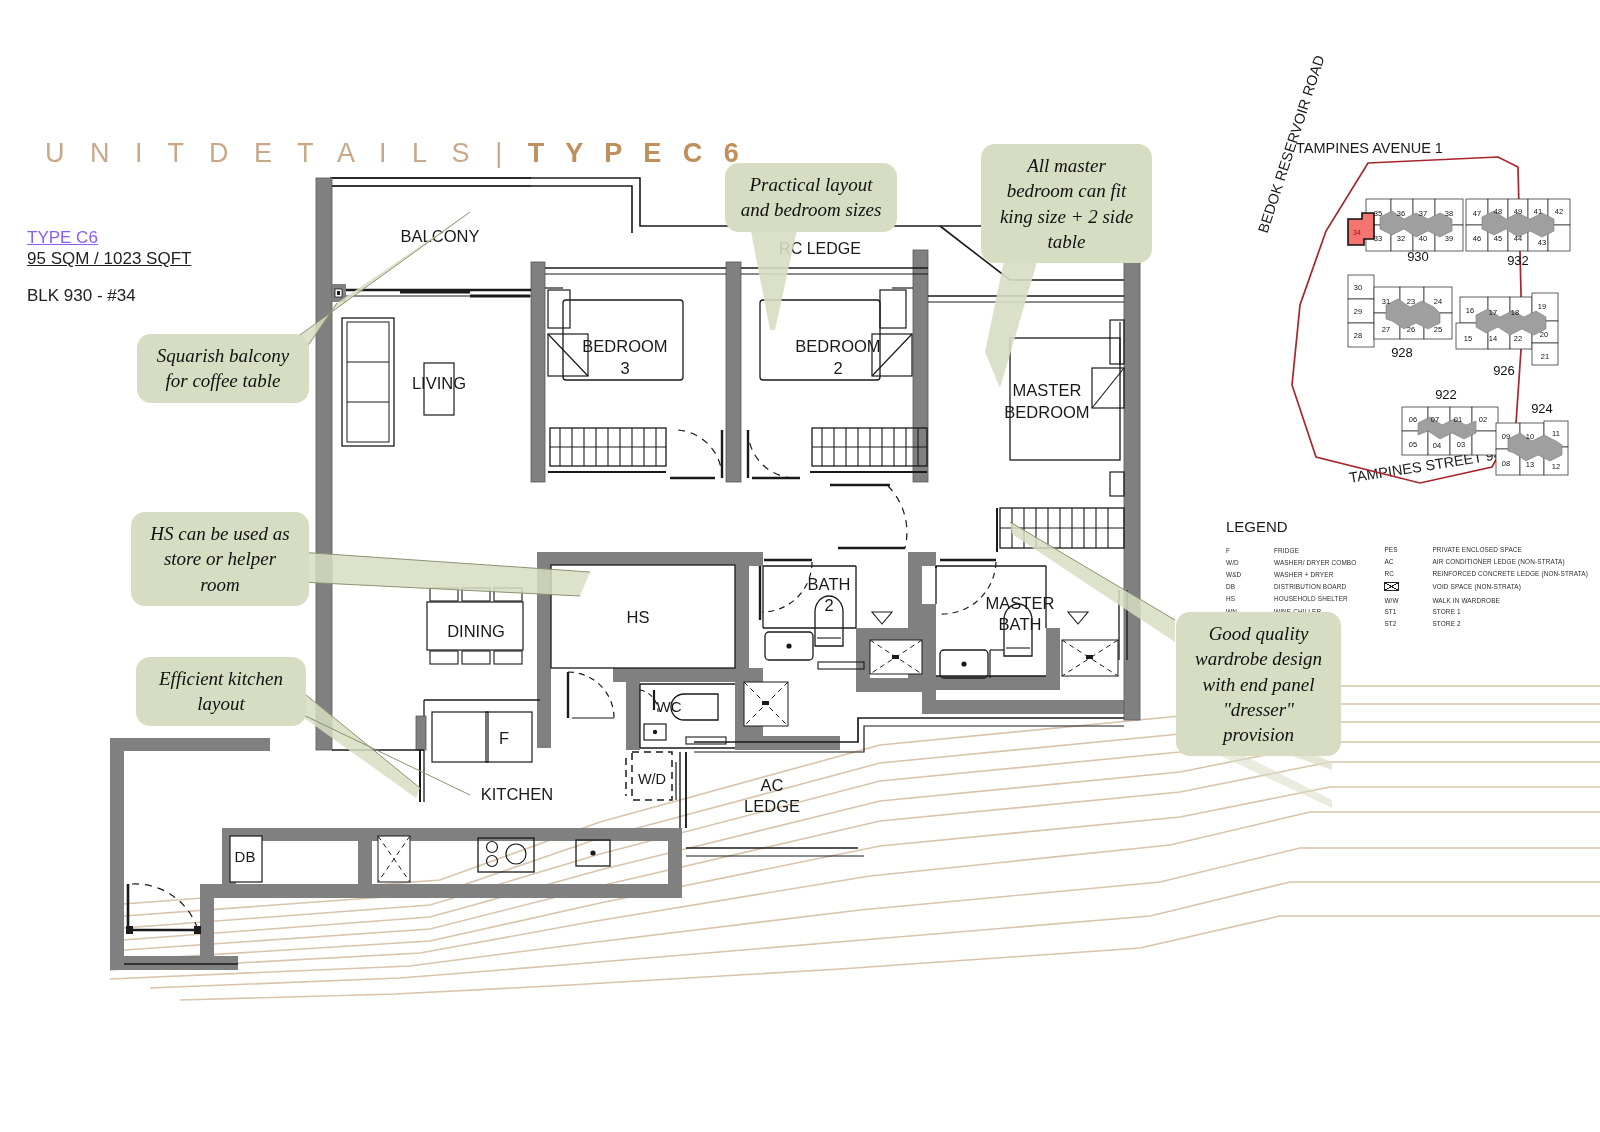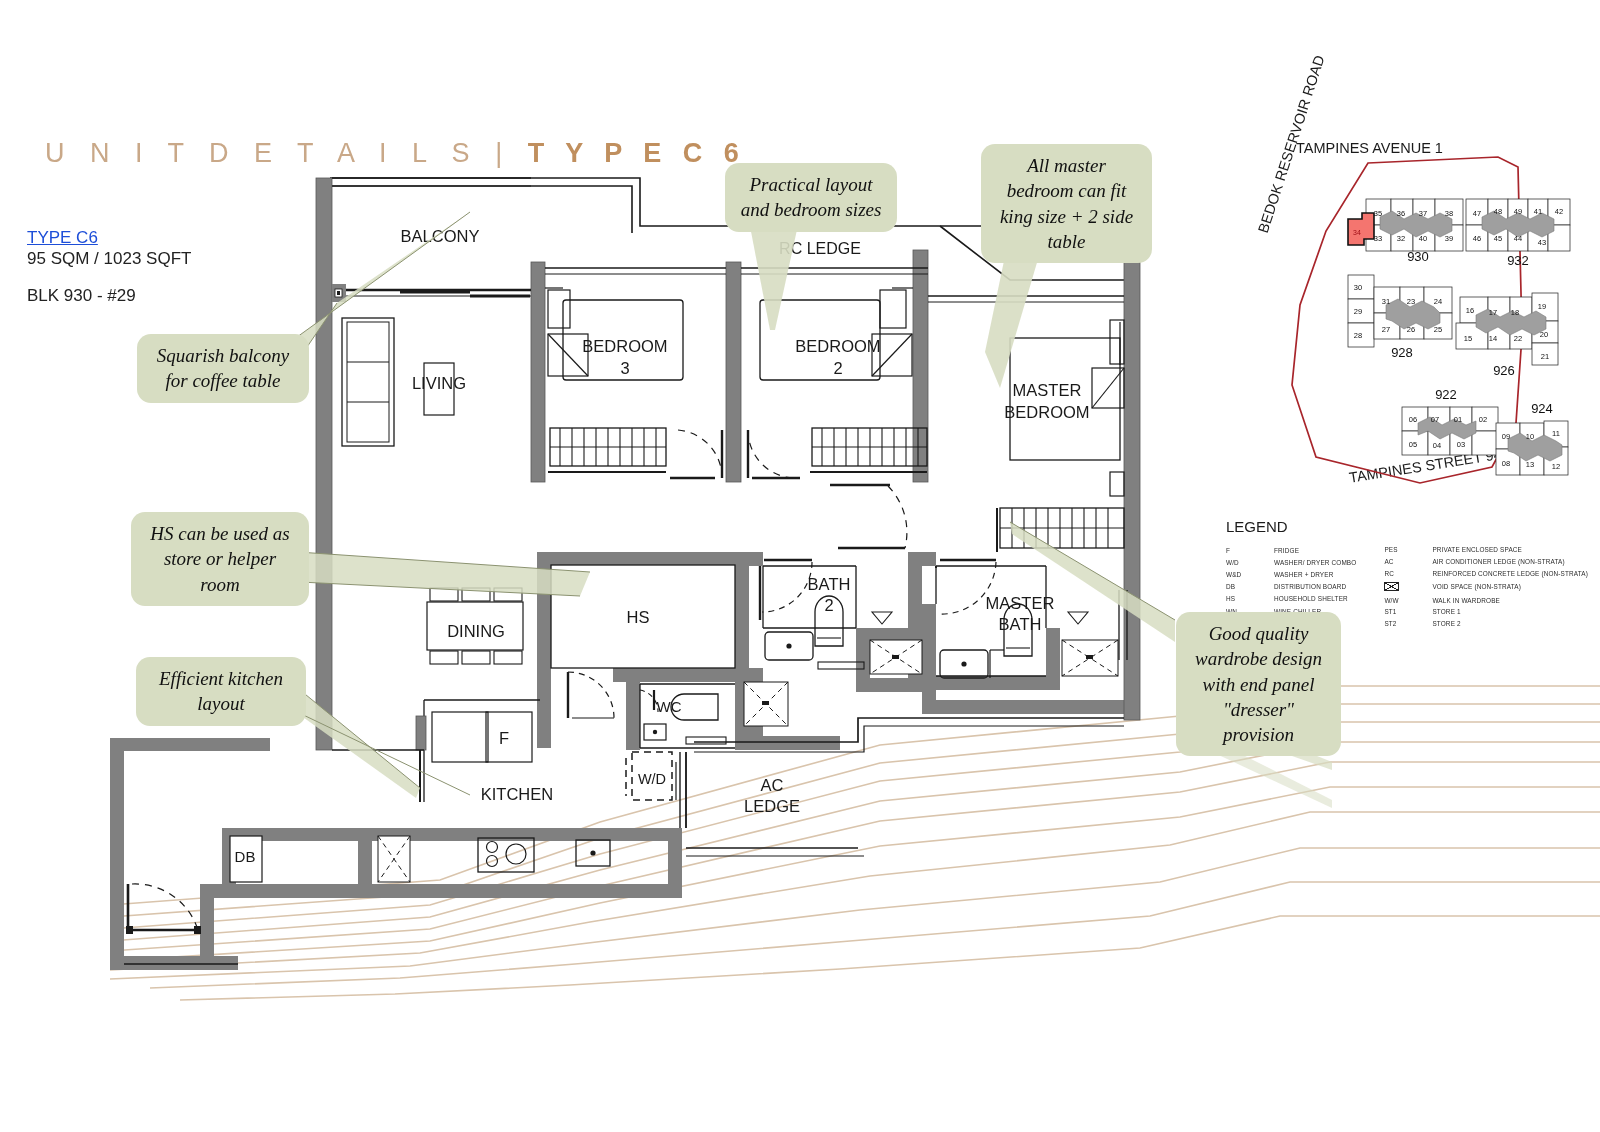--- a/index.html
+++ b/index.html
@@ -17,25 +17,25 @@
     position:absolute;left:45px;top:138px;
     font-size:27px;letter-spacing:9px;
     color:#c9a888;font-weight:300;white-space:nowrap;text-align:center;
   }
   .title .strong{color:#c08f5e;font-weight:bold;letter-spacing:7px;}
   .title .sep{color:#c9a888;font-weight:300;}
 
   
   .unit-type{
     position:absolute;left:27px;top:228px;
-    font-size:17px;color:#1d4ed8;text-decoration:underline;
+    font-size:17px;color:#8b5cf6;text-decoration:underline;
   }
   .unit-area{
     position:absolute;left:27px;top:249px;
-    font-size:17px;color:#222;
+    font-size:17px;color:#222;text-decoration:underline;
   }
   .unit-blk{
     position:absolute;left:27px;top:286px;
     font-size:17px;color:#222;
   }
 
   
   .callout{
     position:absolute;
     background:#d7ddc2;
@@ -119,21 +119,21 @@
   </svg>
 
   <div class="title">
     <span>U N I T   D E T A I L S</span>
     <span class="sep">|</span>
     <span class="strong">T Y P E   C 6</span>
   </div>
 
   <div class="unit-type">TYPE C6</div>
   <div class="unit-area">95 SQM / 1023 SQFT</div>
-  <div class="unit-blk">BLK 930 - #29</div>
+  <div class="unit-blk">BLK 930 - #34</div>
 
   <div class="leader" style="left:0;top:0;width:1600px;height:1132px;">
     <svg width="1600" height="1132" viewBox="0 0 1600 1132">
 
       <polygon points="286,345 470,212 337,303 290,372" fill="#d7ddc2" opacity=".85"></polygon>
       <path d="M286,345 L470,212" stroke="#8b9270" stroke-width="1" fill="none"></path>
       <path d="M290,372 L337,303" stroke="#8b9270" stroke-width="1" fill="none"></path>
 
       <polygon points="748,216 800,216 775,330 770,330" fill="#d7ddc2" opacity=".9"></polygon>
 

